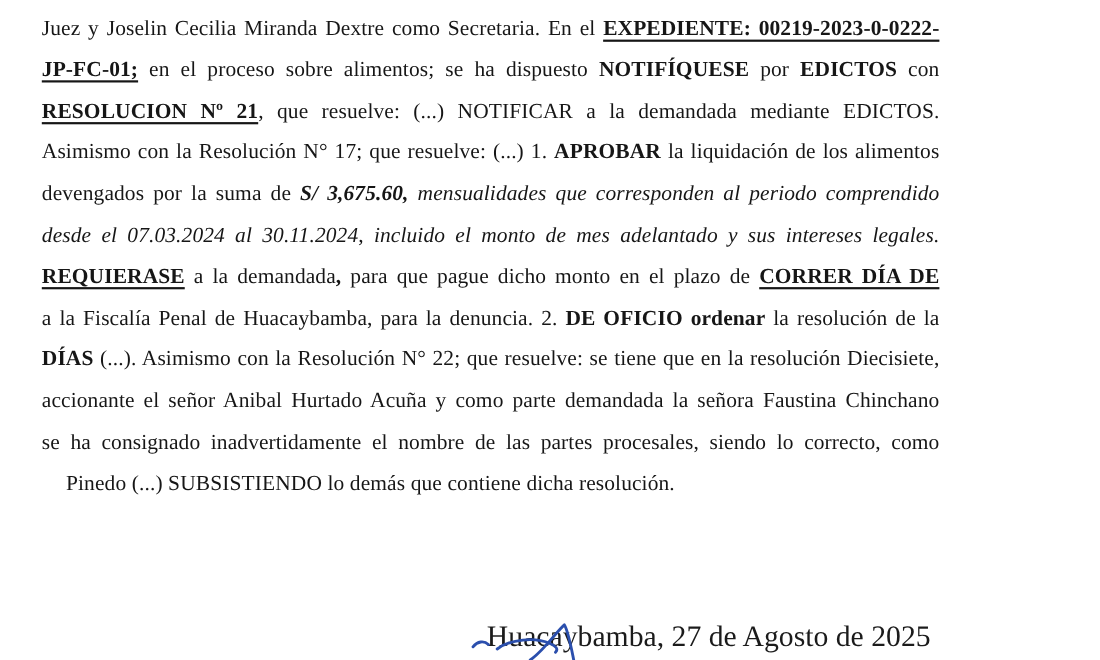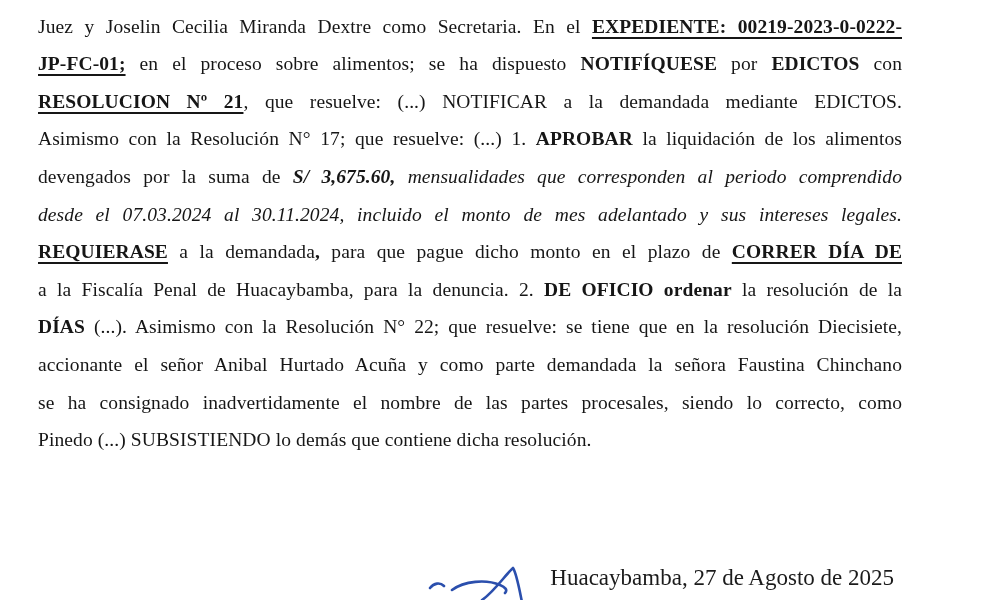--- a/index.html
+++ b/index.html
@@ -2,35 +2,34 @@
 <html><head>
 <meta charset="utf-8">
 <style>
   html,body{margin:0;padding:0;}
   body{width:1000px;height:600px;background:#ffffff;}
   .page{
     position:relative;width:890px;height:600px;background:#ffffff;
     overflow:hidden;
     font-family:"Liberation Serif","DejaVu Serif",serif;
     color:#161616;
-    padding-left:48px;
   }
   .textblock{position:absolute;left:38px;right:36px;top:-30px;}
   .tline{
     font-size:19.5px;line-height:37.6px;height:37.6px;
     text-align:justify;text-align-last:justify;
     white-space:normal;letter-spacing:0.1px;
   }
-  .tline.no-just{text-align-last:left;}
+  .tline.no-just{text-align-last:left;margin-left:22px;}
   .b{font-weight:bold;}
   .i{font-style:italic;}
   .u{text-decoration:underline;text-decoration-thickness:2px;text-underline-offset:3.5px;}
   .dateline{
     position:absolute;top:566px;right:44px;
-    font-size:23px;line-height:24px;color:#1b1b1b;
+    font-size:27px;line-height:24px;color:#1b1b1b;
   }
   .signature{position:absolute;left:418px;top:552px;width:130px;height:60px;}
   .signature path{fill:none;stroke-width:2.6;stroke-linecap:round;stroke-linejoin:round;}
 </style>
 </head>
 <body>
 
 <div class="page">
 
   <div class="textblock">

